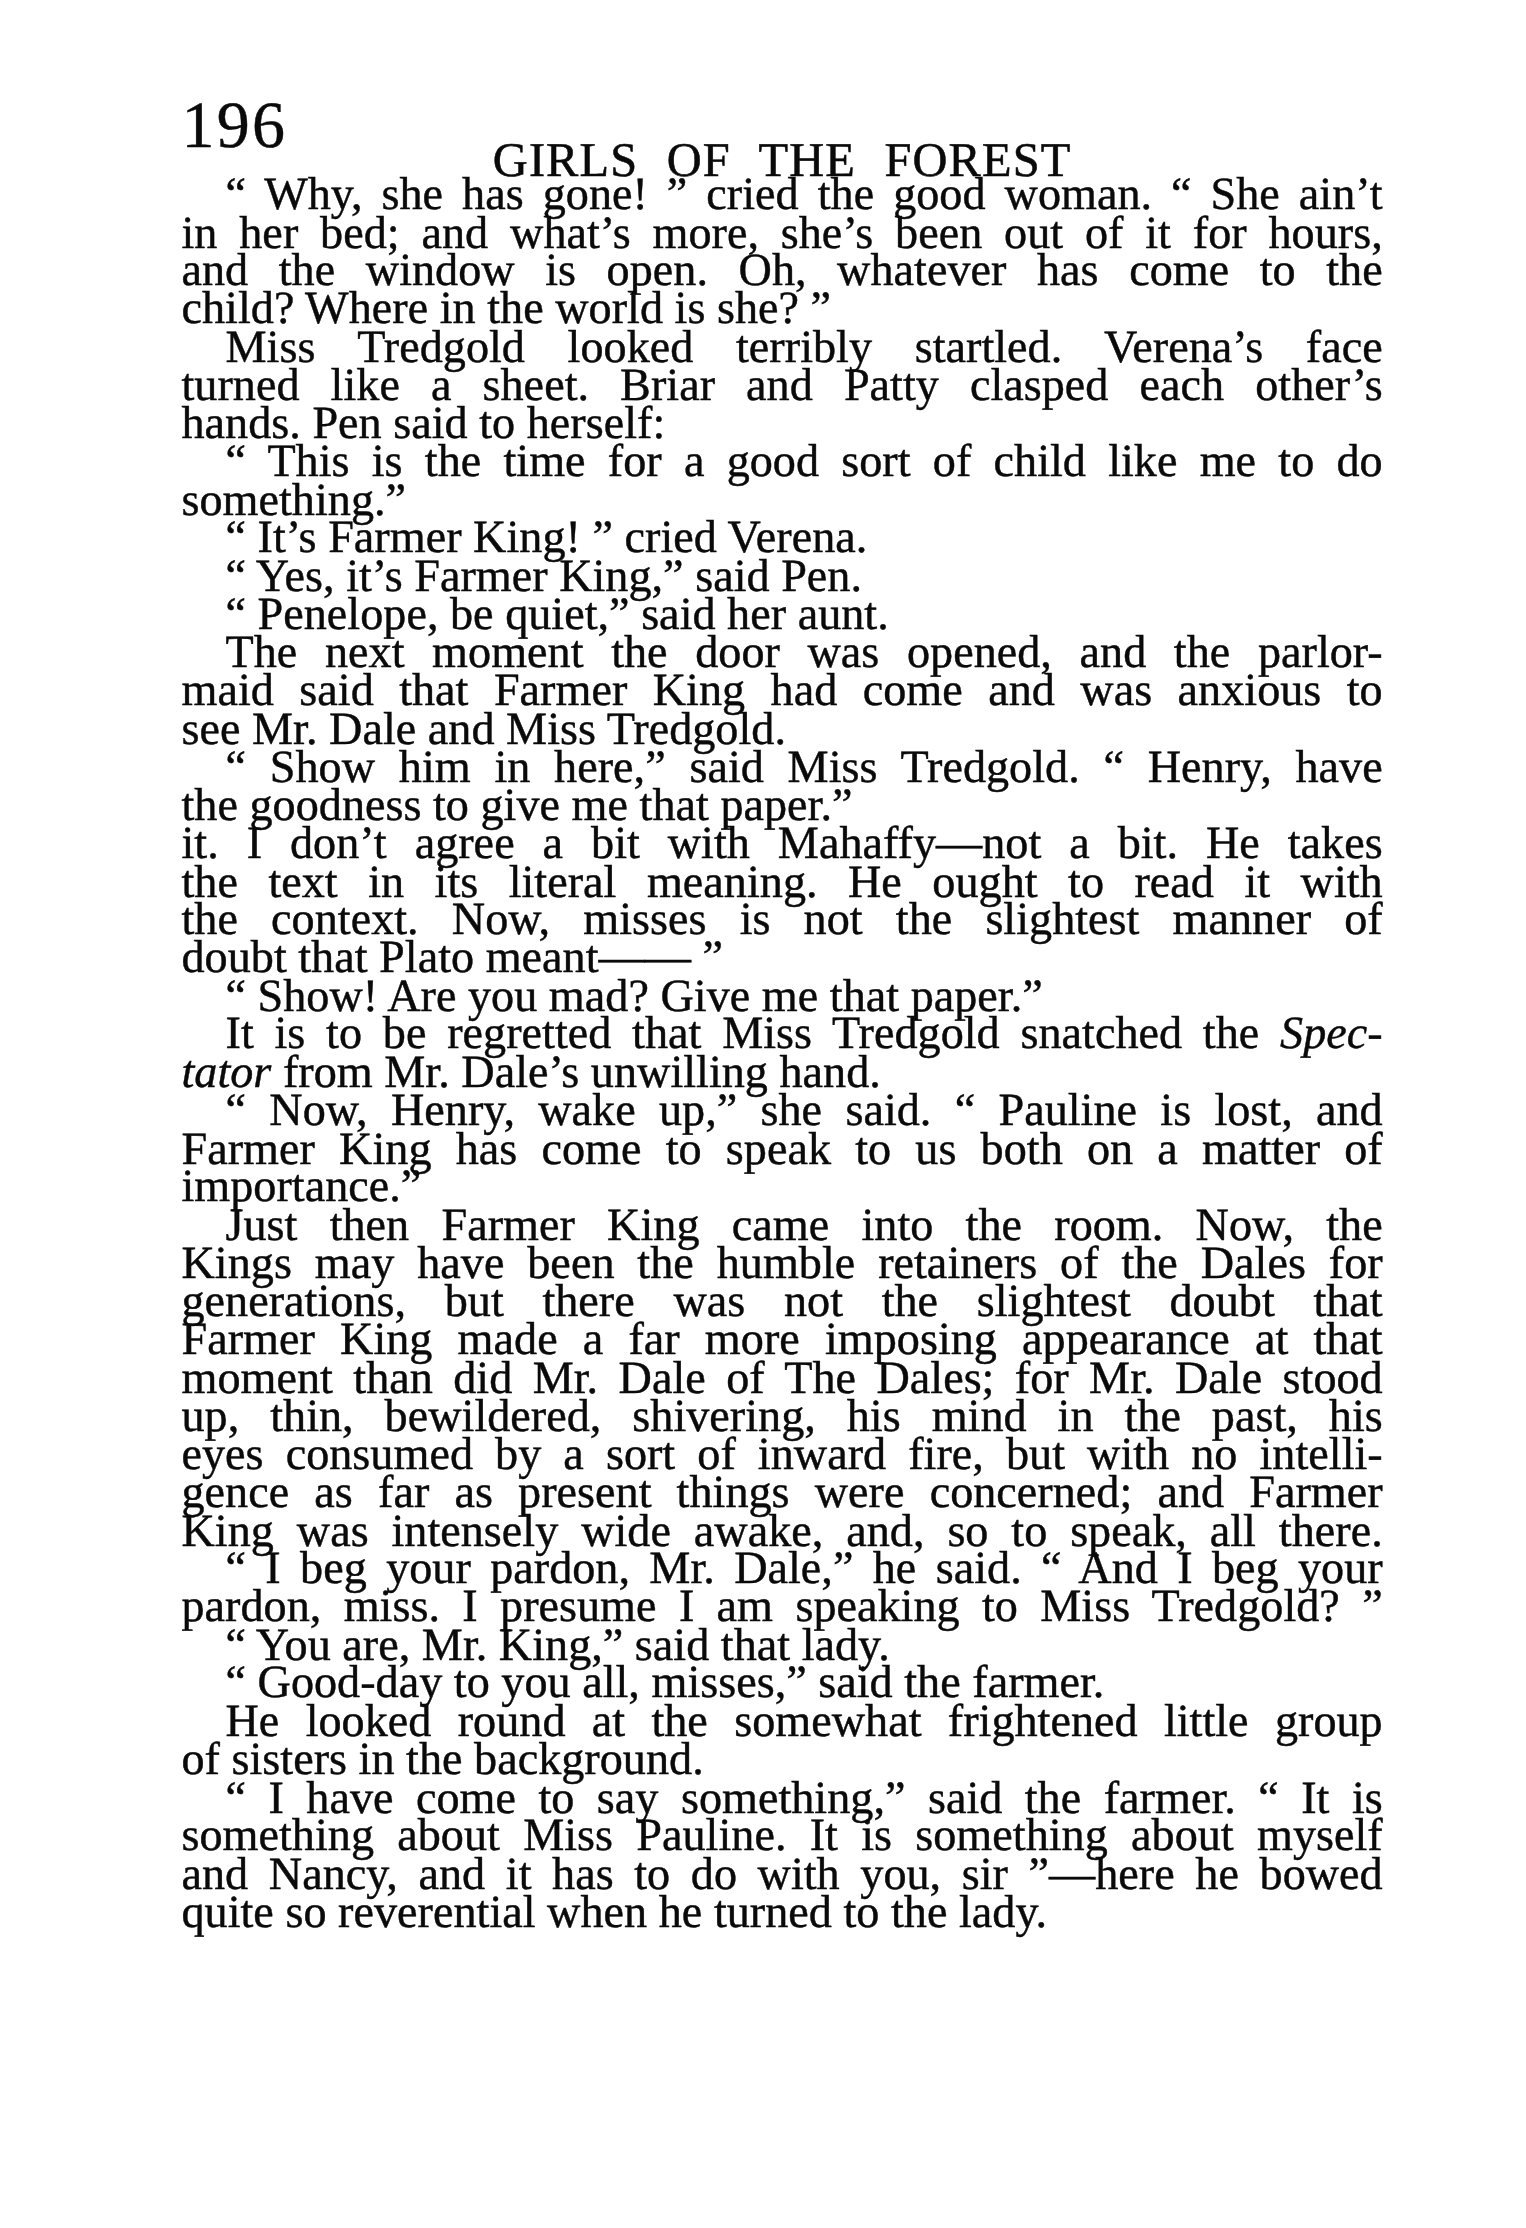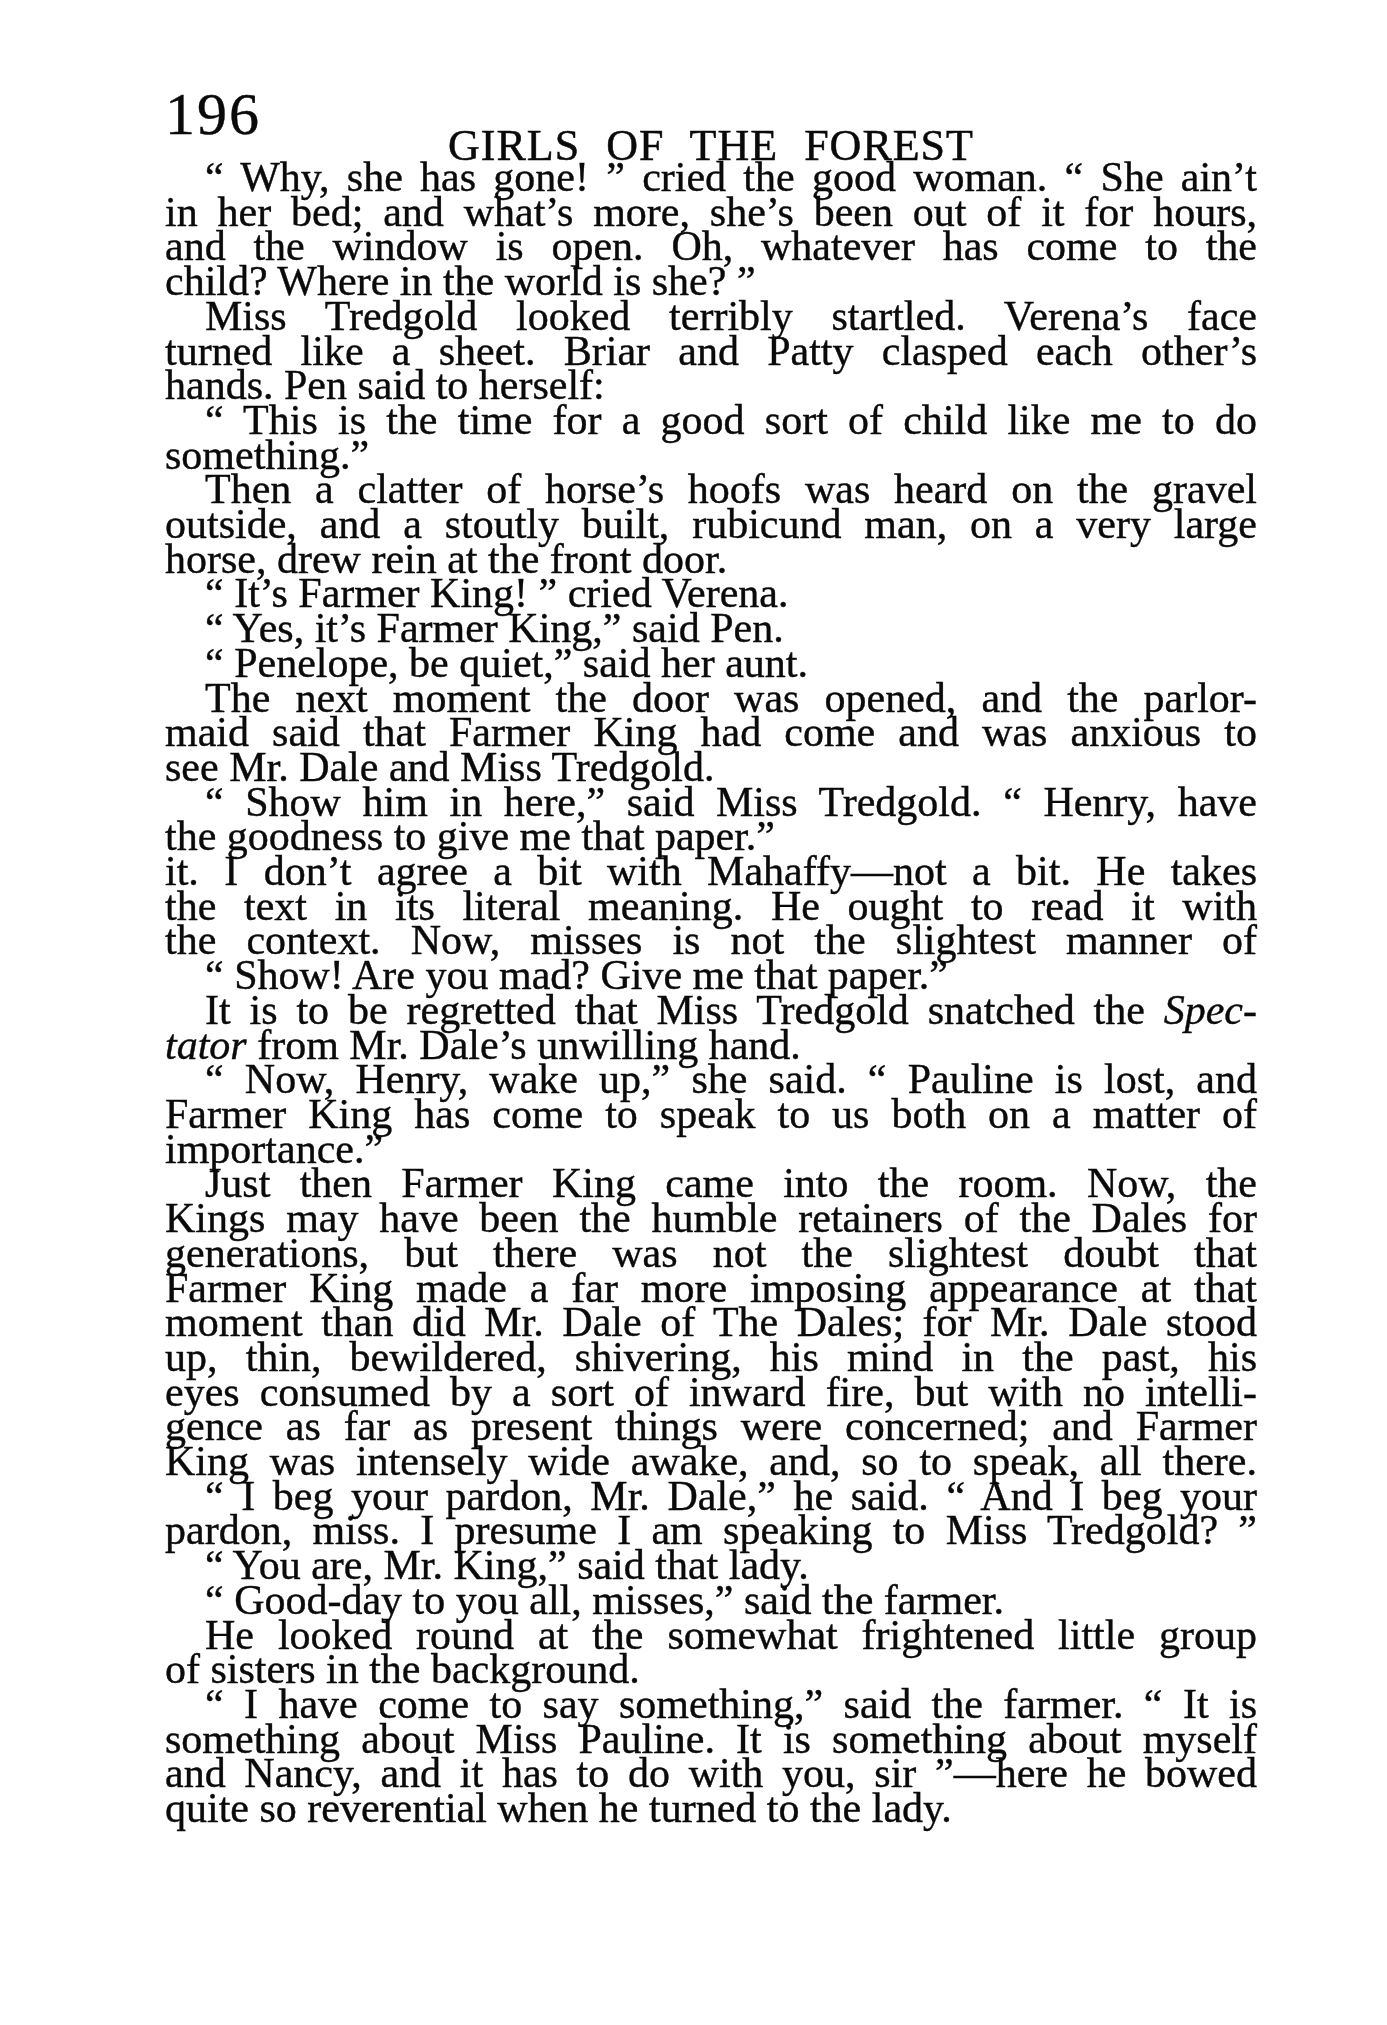--- a/index.html
+++ b/index.html
@@ -92,25 +92,20 @@
       <div class="paragraph">
         <div class="line first">Miss Tredgold looked terribly startled. Verena’s face</div>
         <div class="line">turned like a sheet. Briar and Patty clasped each other’s</div>
         <div class="line last">hands. Pen said to herself:</div>
       </div>
       <div class="paragraph">
         <div class="line first">“ This is the time for a good sort of child like me to do</div>
         <div class="line last">something.”</div>
       </div>
       <div class="paragraph">
-        <div class="line first">Then a clatter of horse’s hoofs was heard on the gravel</div>
-        <div class="line">outside, and a stoutly built, rubicund man, on a very large</div>
-        <div class="line last">horse, drew rein at the front door.</div>
-      </div>
-      <div class="paragraph">
         <div class="line first last">“ It’s Farmer King! ” cried Verena.</div>
       </div>
       <div class="paragraph">
         <div class="line first last">“ Yes, it’s Farmer King,” said Pen.</div>
       </div>
       <div class="paragraph">
         <div class="line first last">“ Penelope, be quiet,” said her aunt.</div>
       </div>
       <div class="paragraph">
         <div class="line first">The next moment the door was opened, and the parlor-</div>
@@ -118,20 +113,21 @@
         <div class="line last">see Mr. Dale and Miss Tredgold.</div>
       </div>
       <div class="paragraph">
         <div class="line first">“ Show him in here,” said Miss Tredgold. “ Henry, have</div>
         <div class="line last">the goodness to give me that paper.”</div>
       </div>
       <div class="paragraph">
         <div class="line">it. I don’t agree a bit with Mahaffy—not a bit. He takes</div>
         <div class="line">the text in its literal meaning. He ought to read it with</div>
         <div class="line">the context. Now, misses is not the slightest manner of</div>
+        <div class="line last">doubt that Plato meant—— ”</div>
       </div>
       <div class="paragraph">
         <div class="line first last">“ Show! Are you mad? Give me that paper.”</div>
       </div>
       <div class="paragraph">
         <div class="line first"><span>It is to be regretted that Miss Tredgold snatched the </span><i>Spec-</i></div>
         <div class="line last"><i>tator</i><span> from Mr. Dale’s unwilling hand.</span></div>
       </div>
       <div class="paragraph">
         <div class="line first">“ Now, Henry, wake up,” she said. “ Pauline is lost, and</div>

